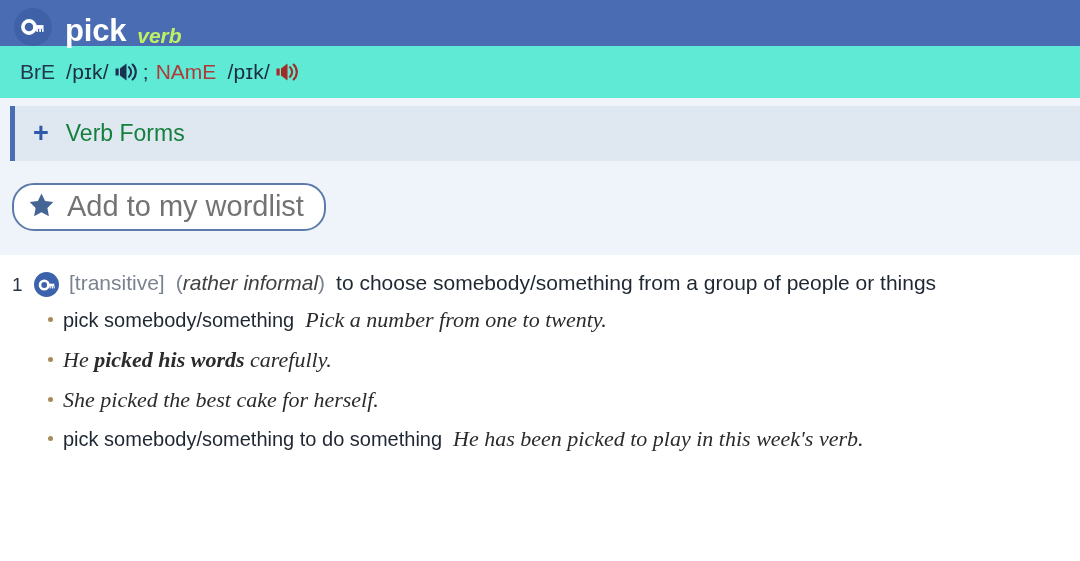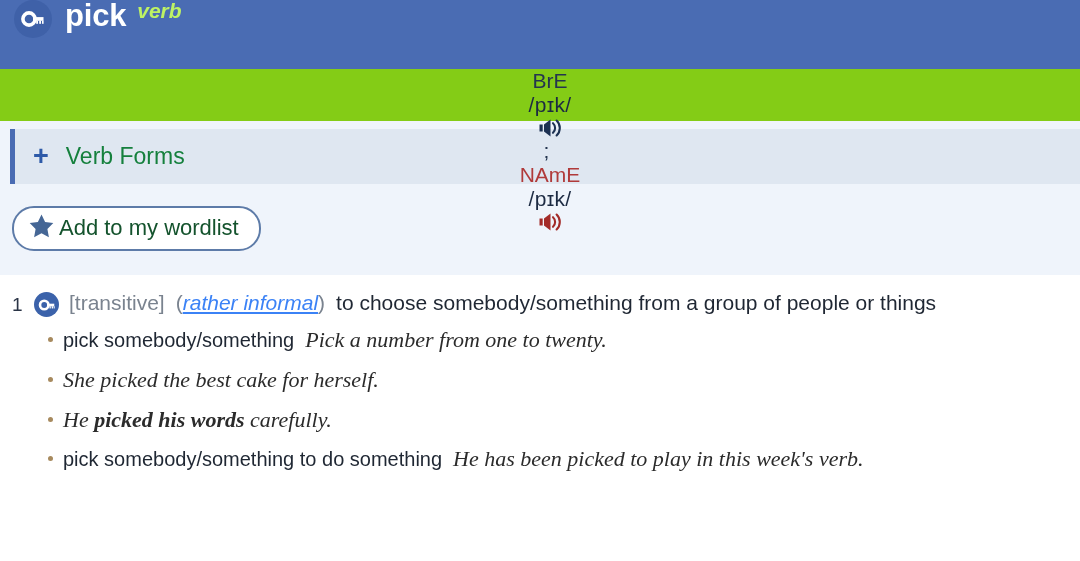--- a/index.html
+++ b/index.html
@@ -16,24 +16,24 @@
   }
   .page {
     position: relative;
     width: 1080px;
     height: 561px;
     background: #ffffff;
   }
 
   
   .entry-header {
-    height: 69px;
+    height: 46px;
     background: #4a6cb3;
     display: flex;
-    align-items: flex-start;
+    align-items: flex-end;
     padding: 0 0 0 14px;
     box-sizing: border-box;
   }
   .key-badge-lg {
     width: 38px;
     height: 38px;
     border-radius: 50%;
     background: #3f61a8;
     display: flex;
     align-items: center;
@@ -53,28 +53,27 @@
     font-style: italic;
     font-weight: bold;
     color: #bef264;
     margin-left: 11px;
     line-height: 1;
   }
 
   
   .pron-bar {
     height: 52px;
-    background: #84cc16;
+    background: #5eead4;
     display: flex;
     align-items: center;
     padding-left: 20px;
     box-sizing: border-box;
     font-size: 21px;
     color: #23304a;
-    flex-direction: column;
   }
   .pron-geo-bre { color: #24354f; }
   .pron-geo-name { color: #b03a3a; }
   .phon { color: #1c2a42; letter-spacing: 0.3px; }
   .sep { color: #24354f; margin-right: 7px; }
   .spk {
     display: inline-flex;
     align-items: center;
     margin: 0 3px 0 5px;
     vertical-align: middle;
@@ -115,23 +114,23 @@
   .wordlist-btn {
     display: inline-flex;
     align-items: center;
     background: #ffffff;
     border: 2px solid #5d7ba8;
     border-radius: 22px;
     padding: 5px 20px 6px 14px;
     box-sizing: border-box;
   }
   .wordlist-label {
-    font-size: 22px;
-    color: #14532d;
-    margin-left: 4px;
+    font-size: 29px;
+    color: #737373;
+    margin-left: 12px;
   }
 
   
   .senses {
     background: #ffffff;
     padding-top: 14px;
   }
   .sense {
     display: flex;
     align-items: flex-start;
@@ -161,23 +160,22 @@
     justify-content: center;
     flex: 0 0 auto;
     margin: 3px 10px 0 0;
   }
   .def-text {
     font-size: 21px;
     color: #1f2733;
   }
   .gram { color: #7a838f; }
   .reg {
-    color: #3b82f6;
+    color: #404040;
     font-style: italic;
-    text-decoration: underline;
   }
   .paren { color: #7a838f; }
 
   
   .examples {
     list-style: none;
     margin: 9px 0 0 0;
     padding: 0 0 0 14px;
   }
   .ex-item {
@@ -296,25 +294,25 @@
           <span class="def-text"><span class="gram">[transitive]</span><span class="gap"></span><span class="paren">(</span><span class="reg">rather informal</span><span class="paren">)</span><span class="gap"></span><span>to choose somebody/something from a group of people or things</span></span>
         </div>
 
         <ul class="examples">
 
           <li class="ex-item">
             <span class="cf">pick somebody/something</span><span class="gap"></span><span class="x">Pick a number from one to twenty.</span>
           </li>
 
           <li class="ex-item">
+            <span class="x">He </span><span class="x"><b>picked his words</b></span><span class="x"> carefully.</span>
+          </li>
+
+          <li class="ex-item">
             <span class="x">She picked the best cake for herself.</span>
-          </li>
-
-          <li class="ex-item">
-            <span class="x">He </span><span class="x"><b>picked his words</b></span><span class="x"> carefully.</span>
           </li>
 
 
           <li class="ex-item">
             <span class="cf">pick somebody/something to do something</span><span class="gap"></span><span class="x">He has been picked to play in this week's verb.</span>
           </li>
 
         </ul>
       </div>
     </div>

